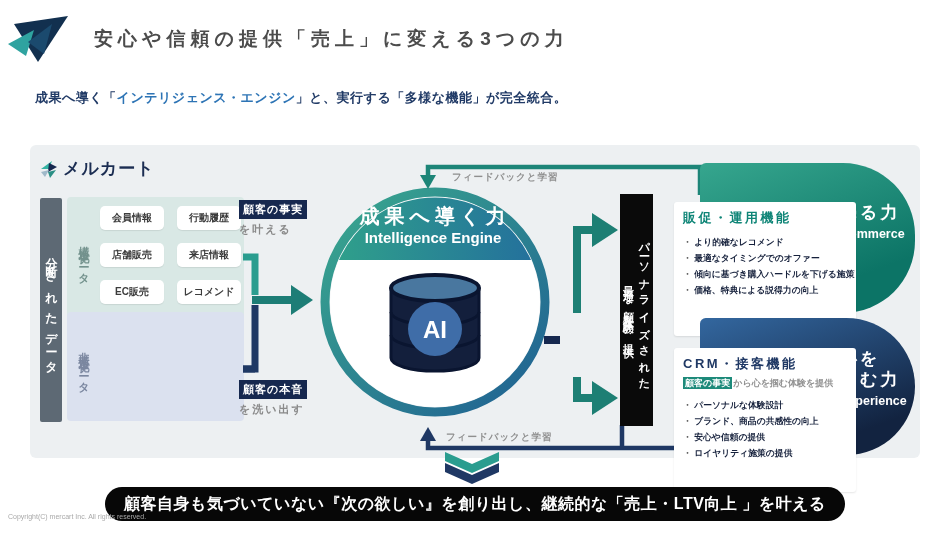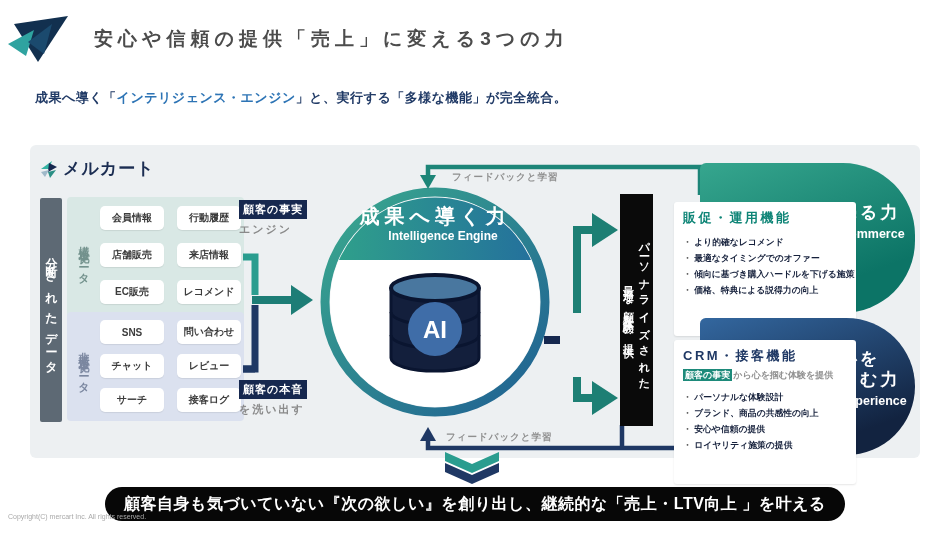--- a/index.html
+++ b/index.html
@@ -39,21 +39,21 @@
   
   .cap{width:110px;}
   .cap-fact{left:239px;top:199px;} .cap-voice{left:239px;top:379px;}
   .cap .hl{display:inline-block;background:#16284f;color:#fff;font-size:11px;font-weight:bold;
            padding:2px 4px;letter-spacing:1px;}
   .cap .sfx{margin-top:3px;font-size:11px;font-weight:bold;color:#8a8a8a;letter-spacing:2px;}
 
   
   .engine-title{left:335px;top:203px;width:200px;text-align:center;color:#fff;font-size:20px;
                 font-weight:bold;letter-spacing:5px;}
-  .engine-sub{left:343px;top:229px;width:200px;text-align:center;color:#fff;font-size:12px;font-weight:bold;}
+  .engine-sub{left:333px;top:229px;width:200px;text-align:center;color:#fff;font-size:15px;font-weight:bold;}
 
   
   .fb{font-size:9.5px;font-weight:bold;color:#8f8f8f;letter-spacing:1px;}
   .fb-top{left:452px;top:171px;} .fb-bottom{left:446px;top:431px;}
 
   
   .inst{left:553px;top:313px;width:64px;height:64px;border-radius:50%;background:#d3d7db;
         display:flex;flex-direction:column;align-items:center;justify-content:center;
         font-size:10px;font-weight:bold;color:#16284f;line-height:1.4;}
 
@@ -66,21 +66,21 @@
   .pill{border-radius:6px 72px 72px 6px;}
   .pill-commerce{left:700px;top:163px;width:215px;height:150px;background:linear-gradient(160deg,#36a68e 0%,#0c7466 75%);}
   .pill-exp{left:700px;top:318px;width:215px;height:137px;background:linear-gradient(160deg,#33679f 0%,#122340 80%);}
   .pill-text{width:80px;text-align:left;color:#fff;}
   .pt-commerce{left:840px;top:202px;} .pt-exp{left:840px;top:348px;}
   .pill-text .big{font-size:17px;font-weight:bold;letter-spacing:3px;line-height:21px;}
   .pill-text .eng{font-size:12.5px;font-weight:bold;margin-top:4px;}
 
   .fbox{background:#fff;border-radius:3px;box-shadow:0 1px 2px rgba(0,0,0,.1);padding:7px 9px;box-sizing:border-box;}
   .fbox-promo{left:674px;top:177px;width:182px;height:134px;margin-top:25px;}
-  .fbox-crm{left:674px;top:340px;width:182px;height:144px;}
+  .fbox-crm{left:674px;top:348px;width:182px;height:144px;}
   .fbox .hd{font-size:13px;font-weight:bold;letter-spacing:2.5px;}
   .fbox-promo .hd{color:#0f8577;} .fbox-crm .hd{color:#1f3864;}
   .fbox .sub{margin-top:4px;font-size:9px;font-weight:bold;color:#919191;white-space:nowrap;}
   .fbox .sub .shl{color:#fff;padding:1px 2px;margin-right:1px;}
   .fbox-promo .shl{background:#16284f;} .fbox-crm .shl{background:#1d8a7a;}
   .fbox ul{list-style:none;margin:7px 0 0 0;padding:0;}
   .fbox li{font-size:8.8px;font-weight:bold;color:#16213c;line-height:16px;white-space:nowrap;}
   .fbox li::before{content:"・ ";color:#555;}
 
   
@@ -132,33 +132,25 @@
       <div class="chip">来店情報</div>
       <div class="chip">EC販売</div>
       <div class="chip">レコメンド</div>
     </div>
   </div>
 
   <div class="abs group group-unstructured">
     <div class="group-label">
       <span>非構造化データ</span>
     </div>
-    <div class="chips">
-      <div class="chip">SNS</div>
-      <div class="chip">問い合わせ</div>
-      <div class="chip">チャット</div>
-      <div class="chip">レビュー</div>
-      <div class="chip">サーチ</div>
-      <div class="chip">接客ログ</div>
-    </div>
   </div>
 
   <div class="abs cap cap-fact">
     <span class="hl">顧客の事実</span>
-    <div class="sfx">エンジン</div>
+    <div class="sfx">を叶える</div>
   </div>
   <div class="abs cap cap-voice">
     <span class="hl">顧客の本音</span>
     <div class="sfx">を洗い出す</div>
   </div>
 
   <svg class="abs" style="left:235px;top:245px" width="85" height="135">
     <path d="M8,12 H20 V50" stroke="#2a9d8f" stroke-width="7" fill="none"></path>
     <path d="M8,124 V124 H20 V60" stroke="#1f3864" stroke-width="7" fill="none"></path>
     <path d="M8,124 H20" stroke="#1f3864" stroke-width="7" fill="none"></path>

